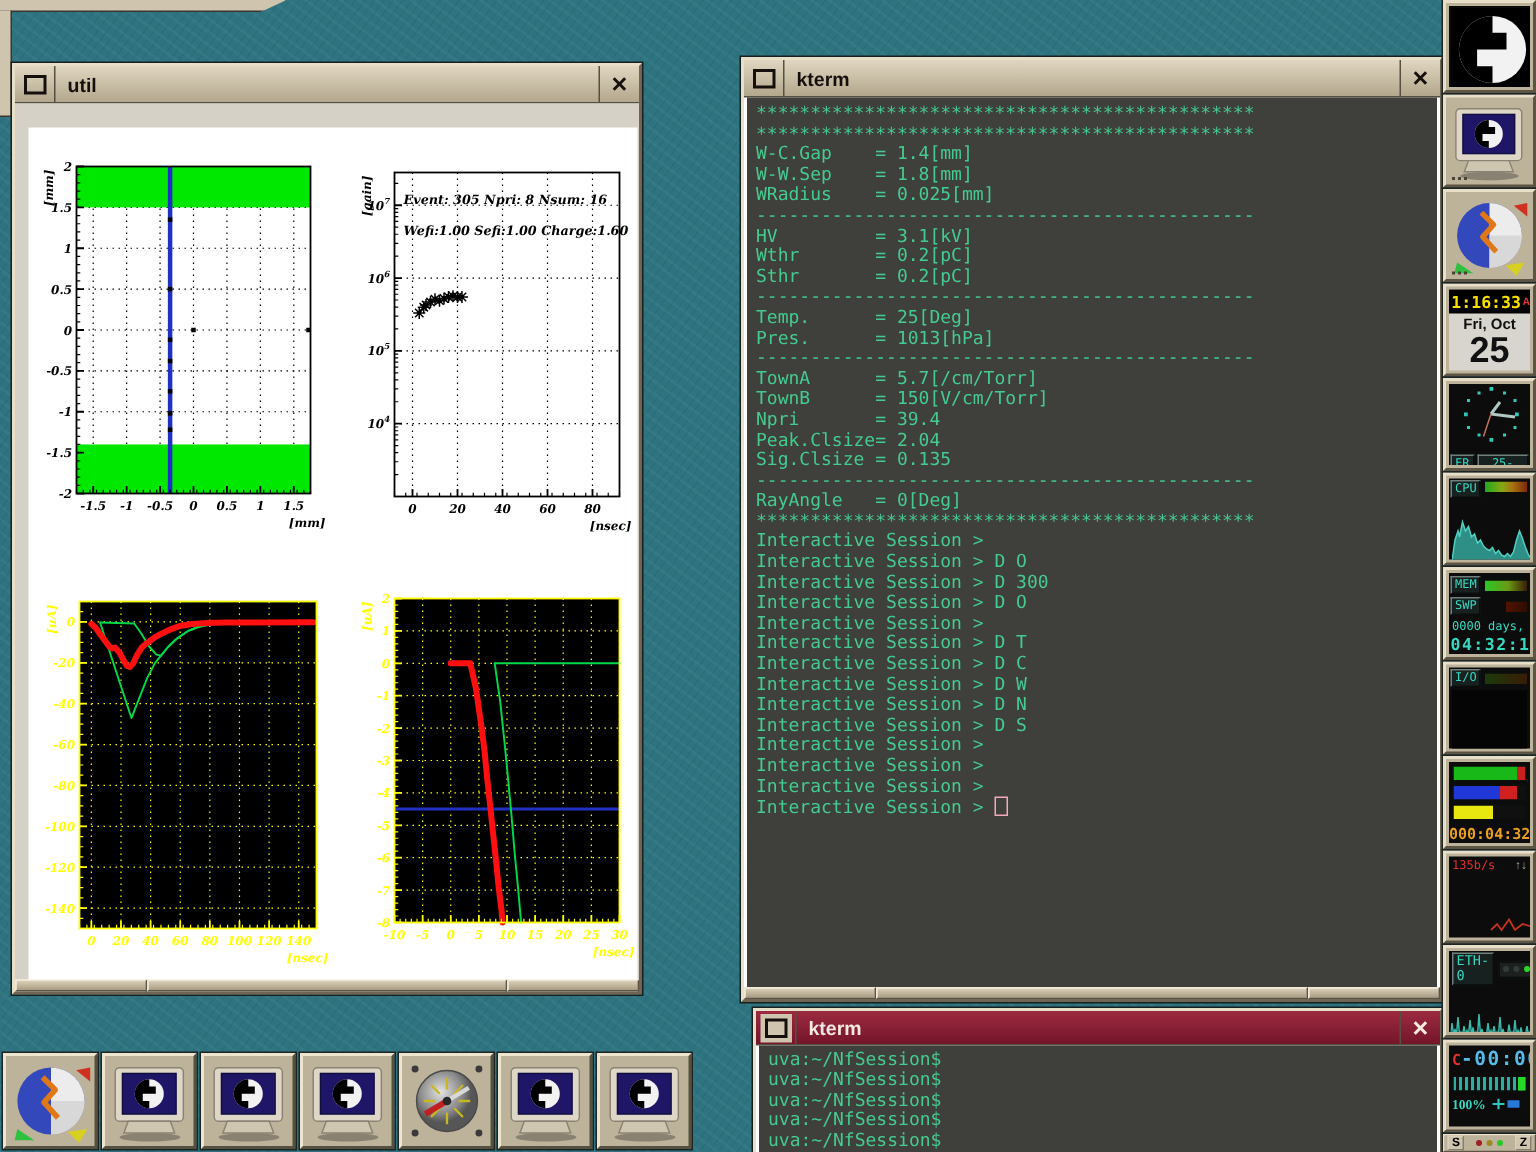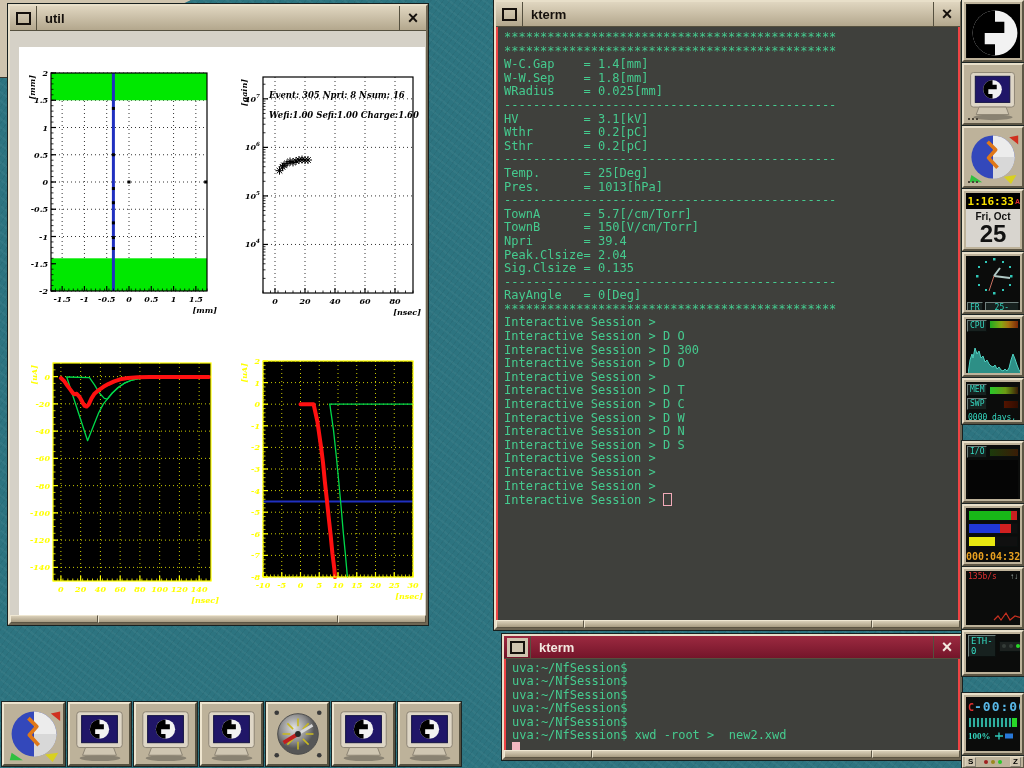--- a/index.html
+++ b/index.html
@@ -5,22 +5,22 @@
   html,body{margin:0;padding:0;}
   body{
     width:1024px;height:768px;position:relative;overflow:hidden;
     background-color:#2d7480;
     background-image:
       repeating-linear-gradient(37deg, rgba(255,255,255,.035) 0 2px, transparent 2px 7px),
       repeating-linear-gradient(-53deg, rgba(0,0,0,.05) 0 1px, transparent 1px 5px);
     font-family:"Liberation Sans",sans-serif;
   }
   
-  .aswin{position:absolute;box-sizing:border-box;background:#ef4444;
-    border:2px solid;border-color:#e8dfc9 #6e6552 #6e6552 #e8dfc9;outline:1px solid #17201f;}
+  .aswin{position:absolute;box-sizing:border-box;background:#ffffff;
+    border:2px solid;border-color:#e8dfc9 #6e6552 #6e6552 #e8dfc9;outline:1px solid #17201f;margin-top:38px;}
   .titlebar{height:24px;display:flex;align-items:stretch;
     background:linear-gradient(180deg,#e0d6c0,#b3a78d);border-bottom:1px solid #55503f;}
   .titlebar.red{background:linear-gradient(180deg,#9c2a40,#74152a);}
   .tb-btn{width:26px;display:flex;align-items:center;justify-content:center;
     border-right:1px solid #55503f;cursor:pointer;}
   .tb-close{width:26px;display:flex;align-items:center;justify-content:center;
     border-left:1px solid #55503f;font-weight:bold;font-size:18px;color:#15100c;}
   .titlebar.red .tb-close{color:#f3e9e0;}
   .glyph-square{width:11px;height:9px;border:2px solid #15100c;background:transparent;}
   .titlebar.red .glyph-square{border-color:#15100c;background:#cfc4ae;box-shadow:0 0 0 3px #cfc4ae;}
@@ -772,21 +772,21 @@
       <div style="display:flex;align-items:flex-start;gap:2px;padding:1px;">
         <span class="lblbox">CPU</span>
         <span class="hbar" style="flex:1;background:linear-gradient(90deg,#20a820,#86a812 40%,#a87410 65%,#7c2808);"></span>
       </div>
       <svg width="54" height="40" style="margin:1px 2px">
         <polygon fill="#2d8f86" stroke="#4fd0c0" stroke-width="1" points="0,40 2,26 4,20 5,24 7,14 9,20 11,17 13,24 15,22 17,28 19,26 21,30 23,32 25,33 27,31 29,35 31,33 33,36 35,37 37,35 39,37 41,34 43,26 45,20 47,25 49,31 51,36 54,40"></polygon>
       </svg>
     </div>
   </div>
 
-  <div class="dtile" style="top:378px;height:46px;text-decoration:underline;">
+  <div class="dtile" style="top:378px;height:62px;text-decoration:underline;">
     <div class="inner">
       <div style="display:flex;align-items:center;gap:2px;padding:2px 1px 0;">
         <span class="lblbox">MEM</span>
         <span class="hbar" style="flex:1;background:linear-gradient(90deg,#28c828,#6a9a14 55%,#3a1c06);"></span>
       </div>
       <div style="display:flex;align-items:center;gap:16px;padding:2px 1px 0;">
         <span class="lblbox">SWP</span>
         <span class="hbar" style="flex:1;background:linear-gradient(90deg,#521400,#300c00);"></span>
       </div>
       <div class="seg" style="font-size:8px;padding:3px 2px 0;">0000 days,</div>
@@ -819,21 +819,21 @@
         <span class="seg" style="font-size:8px;color:#e03030;flex:1;">135b/s</span>
         <span style="color:#9aa8a2;font-size:8px;">↑</span>
         <span style="color:#9aa8a2;font-size:8px;">↓</span>
       </div>
       <svg width="54" height="44" style="margin:0 2px">
         <polyline fill="none" stroke="#c83020" stroke-width="1.2" points="26,38 30,34 33,38 38,31 42,38 47,34 54,36"></polyline>
       </svg>
     </div>
   </div>
 
-  <div class="dtile" style="top:630px;height:46px;">
+  <div class="dtile" style="top:630px;height:62px;">
     <div class="inner">
       <div style="display:flex;align-items:center;gap:3px;padding:1px 2px;">
         <span class="lblbox" style="font-size:9px;">ETH-0</span>
         <span style="flex:1;display:flex;gap:3px;justify-content:flex-end;align-items:center;background:#1c211f;border:1px solid #0a0f0e;height:9px;padding:0 2px;">
           <i class="led" style="background:#343c38;"></i>
             <i class="led" style="background:#343c38;"></i>
             <i class="led" style="background:#28d828;"></i>
         </span>
       </div>
       <svg width="56" height="40" style="margin:2px 1px 0">

